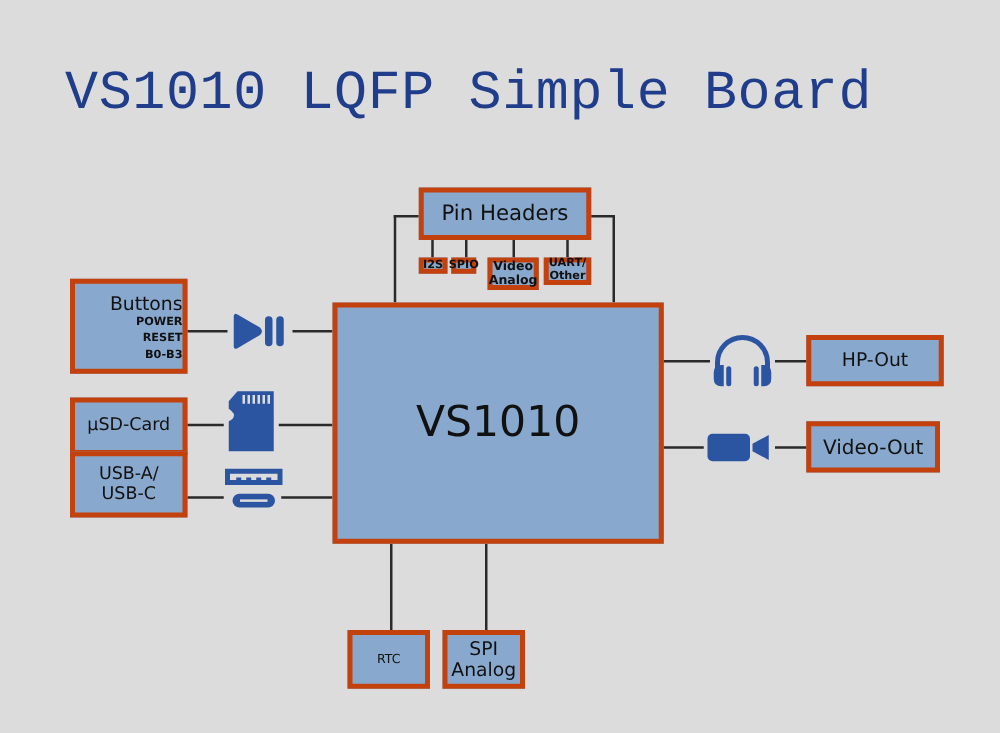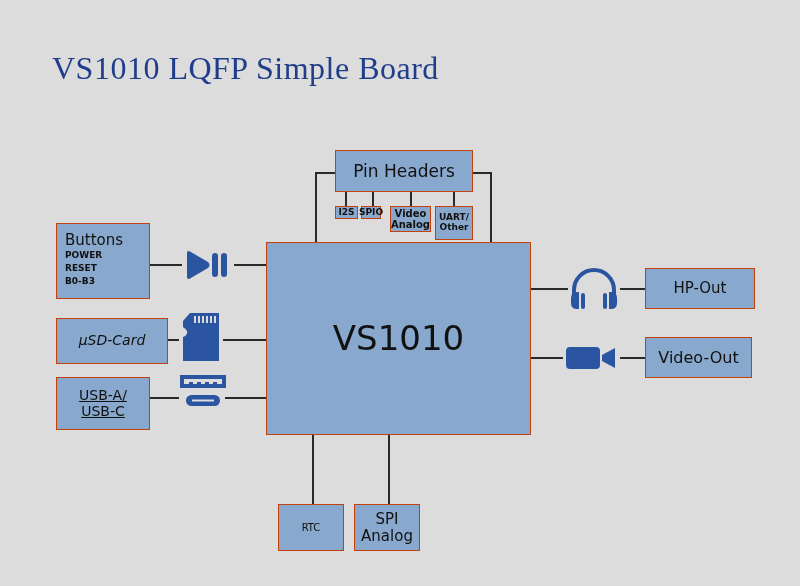--- a/index.html
+++ b/index.html
@@ -1,18 +1,18 @@
 <!DOCTYPE html>
 <html><head>
 <meta charset="utf-8">
 <style>
   html,body{margin:0;padding:0;}
   body{width:800px;height:586px;background:#dcdcdc;position:relative;overflow:hidden;font-family:"DejaVu Sans","Liberation Sans",sans-serif;}
-  .title{position:absolute;left:52px;top:50px;font-size:32px;color:#1f3d8a;font-weight:500;letter-spacing:0.5px;font-family:Liberation Serif, serif;}
-  .box{position:absolute;background:#88a9cd;border:1px solid #c2410c;box-sizing:border-box;color:#111;display:flex;align-items:center;justify-content:center;text-align:center;line-height:1.1;}
+  .title{position:absolute;left:52px;top:50px;font-size:44px;color:#1f3d8a;font-weight:500;letter-spacing:0.5px;font-family:Liberation Mono, monospace;}
+  .box{position:absolute;background:#88a9cd;border:4px solid #c2410c;box-sizing:border-box;color:#111;display:flex;align-items:center;justify-content:center;text-align:center;line-height:1.1;}
   .line{position:absolute;background:#2a2a2a;}
   .icon{position:absolute;}
   .small{font-size:9px;font-weight:bold;}
 </style>
 </head>
 <body>
 
 <div class="title">VS1010 LQFP Simple Board</div>
 
 <div class="line" style="left:315px;top:172px;width:2px;height:70px;"></div>
@@ -49,35 +49,35 @@
 <div class="box small" style="left:335px;top:206px;width:23px;height:13px;">
   <span>I2S</span>
 </div>
 <div class="box small" style="left:361px;top:206px;width:20px;height:13px;">
   <span>SPIO</span>
 </div>
 <div class="box small" style="left:390px;top:206px;width:41px;height:26px;white-space:pre-line;font-size:10px;">
   <span>Video
 Analog</span>
 </div>
-<div class="box small" style="left:435px;top:206px;width:38px;height:34px;white-space:pre-line;">
+<div class="box small" style="left:435px;top:206px;width:38px;height:22px;white-space:pre-line;">
   <span>UART/
 Other</span>
 </div>
 
-<div class="box" style="left:56px;top:223px;width:94px;height:76px;display:block;text-align:left;padding:8px 0 0 8px;">
+<div class="box" style="left:56px;top:223px;width:94px;height:76px;display:block;text-align:right;padding:8px 0 0 8px;">
   <div style="font-size:15px;">Buttons</div>
   <div class="small" style="line-height:13px;">POWER</div>
   <div class="small" style="line-height:13px;">RESET</div>
   <div class="small" style="line-height:13px;">B0-B3</div>
 </div>
-<div class="box" style="left:56px;top:318px;width:112px;height:46px;font-size:14px;font-style:italic;">
+<div class="box" style="left:56px;top:318px;width:94px;height:46px;font-size:14px;">
   <span>µSD-Card</span>
 </div>
-<div class="box" style="left:56px;top:377px;width:94px;height:53px;font-size:14px;white-space:pre-line;text-decoration:underline;">
+<div class="box" style="left:56px;top:361px;width:94px;height:53px;font-size:14px;white-space:pre-line;">
   <span>USB-A/
 USB-C</span>
 </div>
 
 <div class="box" style="left:645px;top:268px;width:110px;height:41px;font-size:15px;">
   <span>HP-Out</span>
 </div>
 <div class="box" style="left:645px;top:337px;width:107px;height:41px;font-size:16px;">
   <span>Video-Out</span>
 </div>

